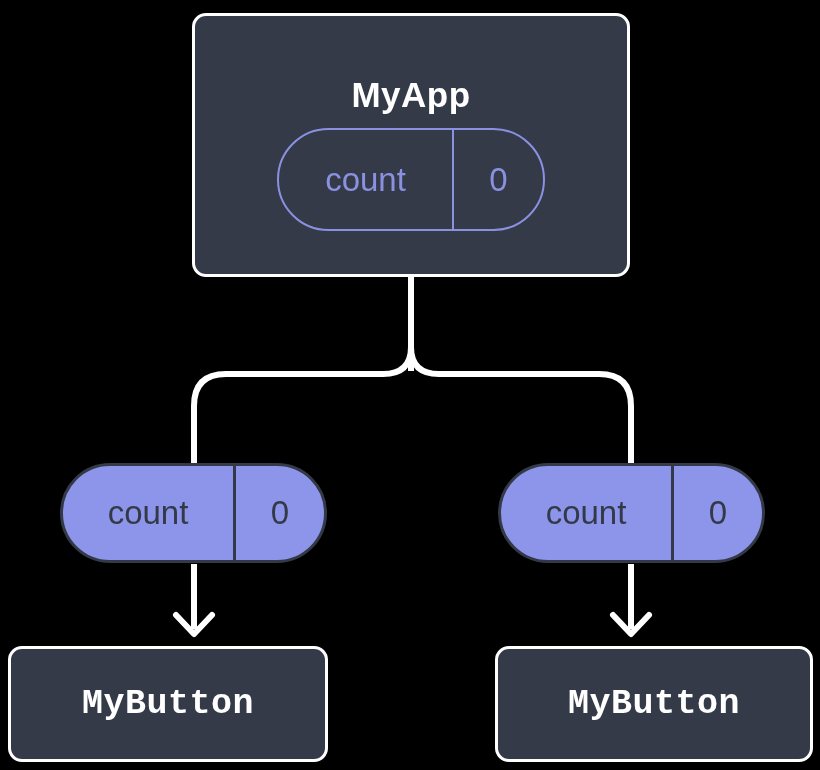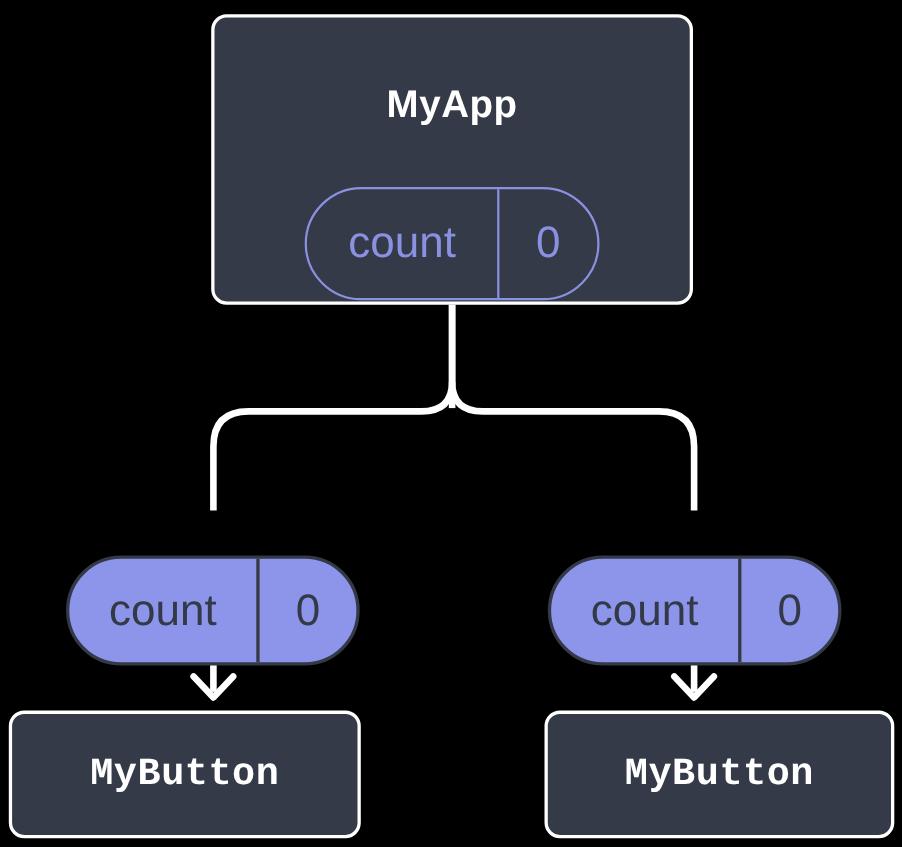--- a/index.html
+++ b/index.html
@@ -37,22 +37,21 @@
   .node.child.right{left:495px;top:646px;width:318px;}
   .node-title{
     font-size:35px;font-weight:700;letter-spacing:0.5px;
     color:#FFFFFF;text-align:center;
   }
   .node.parent .node-title{position:absolute;left:0;right:0;top:59px;}
 
   .pill{
     position:absolute;display:flex;align-items:stretch;
     box-sizing:border-box;border-radius:60px;
-    font-size:40px;
-    margin-top:42px;
+    font-size:33px;
   }
   .pill .cell{display:flex;align-items:center;justify-content:center;}
   .pill-outline{
     left:277px;top:128px;width:268px;height:103px;
     border:2px solid var(--accent);color:var(--accent);
     background:transparent;
   }
   .pill-outline .cell.key{width:173px;}
   .pill-outline .cell.val{flex:1;border-left:2px solid var(--accent);}
   .pill-solid{

